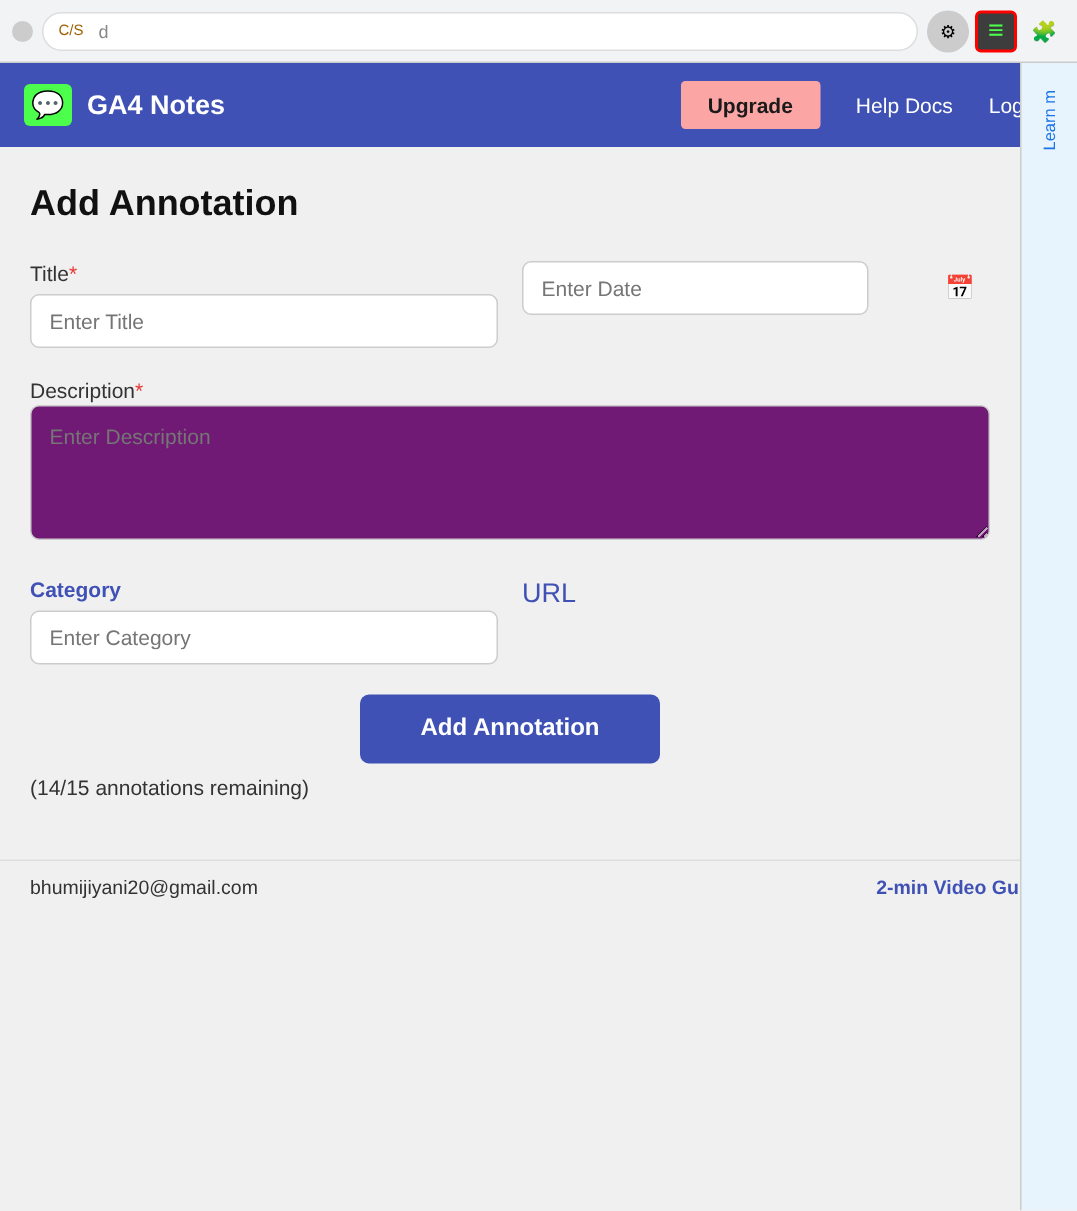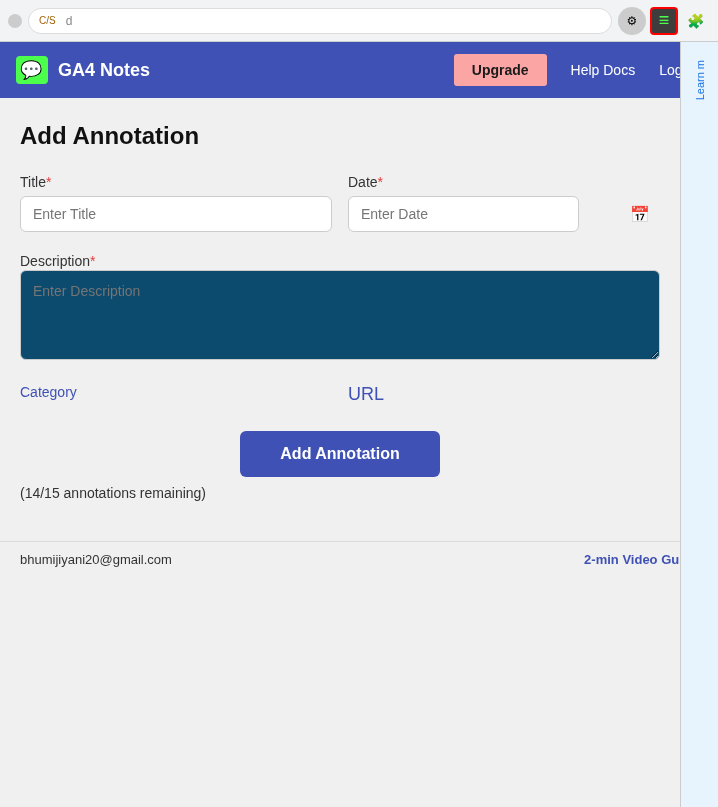--- a/index.html
+++ b/index.html
@@ -221,21 +221,21 @@
       right: 10px;
       top: 50%;
       transform: translateY(-50%);
       font-size: 16px;
       color: #aaa;
     }
 
     .form-textarea {
       border: 1px solid #ccc;
       border-radius: 6px;
-      background: #0c4a6e;
+      background: #701a75;
       padding: 12px;
       font-size: 14px;
       color: #999;
       outline: none;
       resize: both;
       min-height: 90px;
       width: 100%;
       font-family: Arial, sans-serif;
     }
 
@@ -249,20 +249,21 @@
     .form-group-half {
       flex: 1;
       display: flex;
       flex-direction: column;
     }
 
     .category-label {
       color: #3f51b5;
       font-size: 14px;
       margin-bottom: 6px;
+      font-weight: bold;
     }
 
     .url-label {
       color: #3f51b5;
       font-size: 18px;
       margin-bottom: 6px;
     }
 
     .add-annotation-btn {
       display: block;
@@ -345,40 +346,38 @@
   <h1 class="page-title">Add Annotation</h1>
 
   <div class="form-row">
     <div class="form-group">
       <label class="form-label">
         <span>Title</span><span class="required-star">*</span>
       </label>
       <input class="form-input" type="text" placeholder="Enter Title" style="">
     </div>
     <div class="form-group">
-      <label class="form-label">
-        <span>Date</span><span class="required-star">*</span>
-      </label>
       <div class="input-wrapper">
         <input class="form-input with-icon" type="text" placeholder="Enter Date" style="">
         <span class="input-calendar-icon">📅</span>
       </div>
     </div>
   </div>
 
   <div class="description-group">
     <label class="form-label">
       <span>Description</span><span class="required-star">*</span>
     </label>
     <textarea class="form-textarea" placeholder="Enter Description" style=""></textarea>
   </div>
 
   <div class="form-section-row">
     <div class="form-group-half">
       <label class="category-label">Category</label>
+      <input class="form-input" type="text" placeholder="Enter Category" style="">
     </div>
     <div class="form-group-half">
       <label class="url-label">URL</label>
     </div>
   </div>
 
   <button class="add-annotation-btn">Add Annotation</button>
 
   <div class="remaining-text">(14/15 annotations remaining)</div>
 </div>

